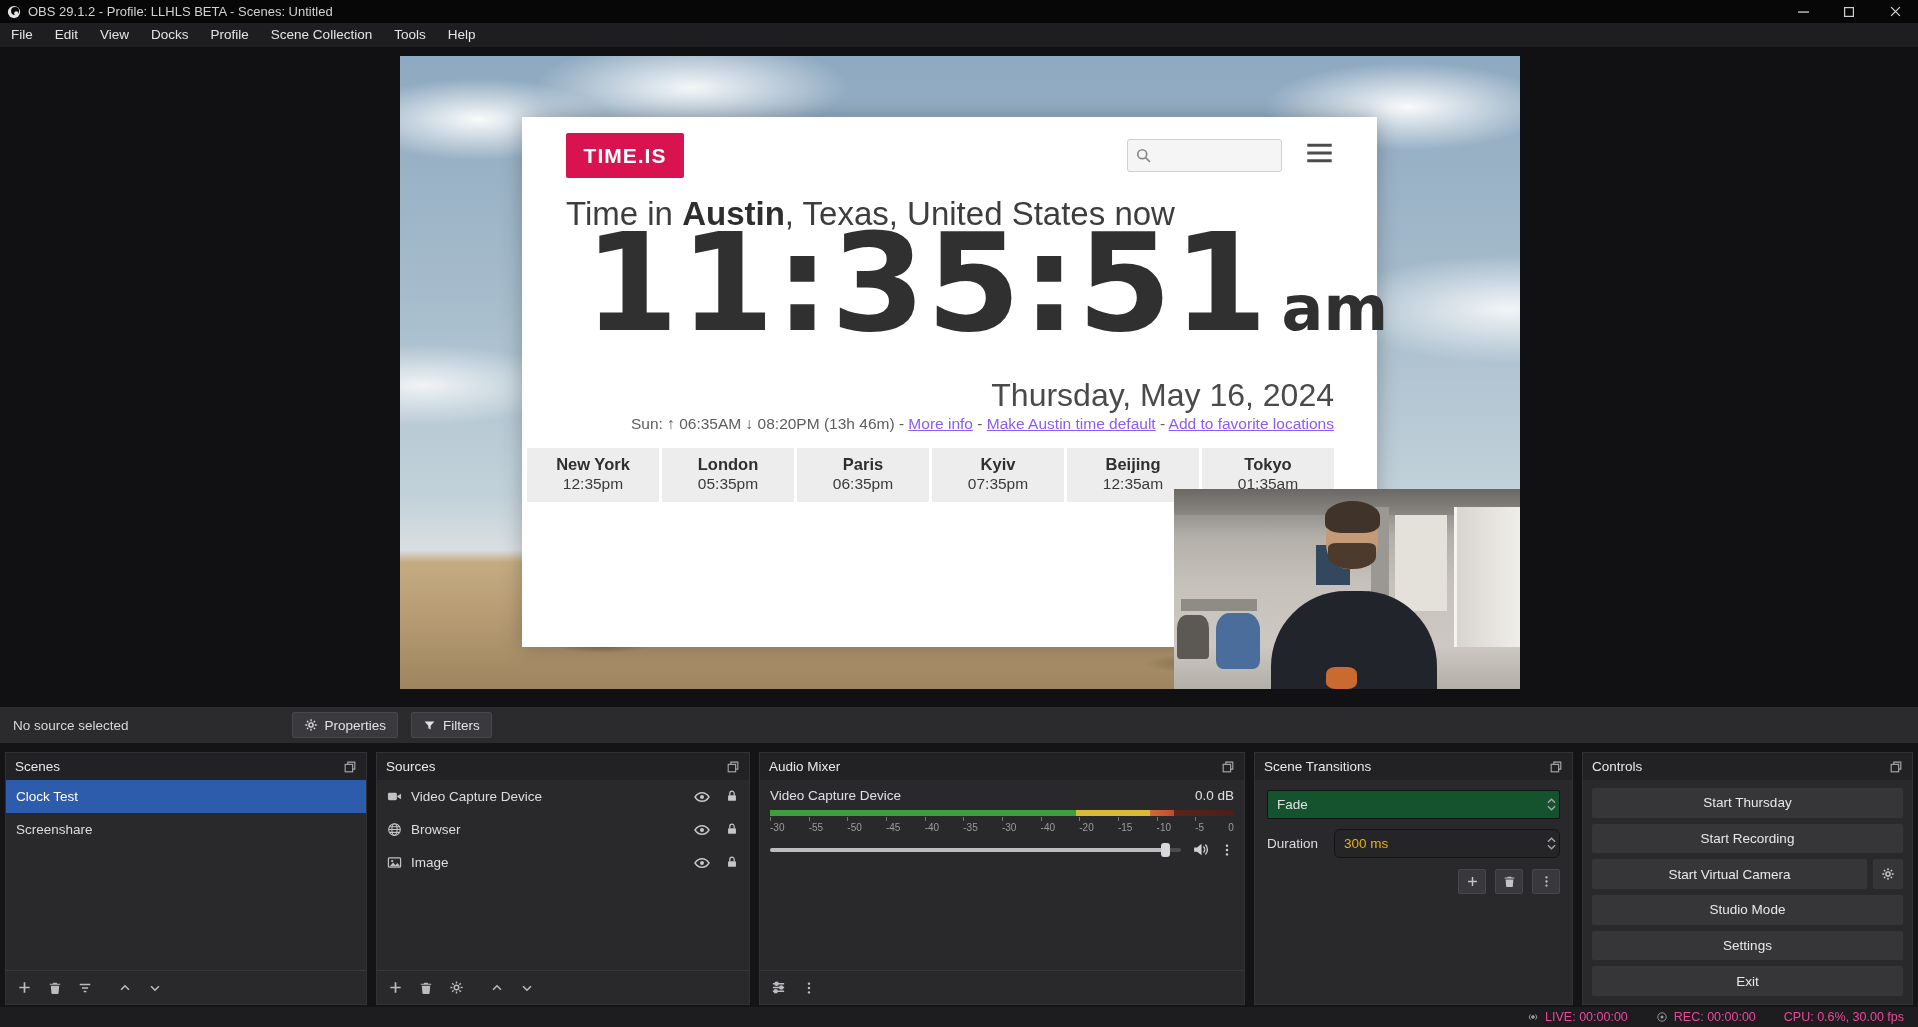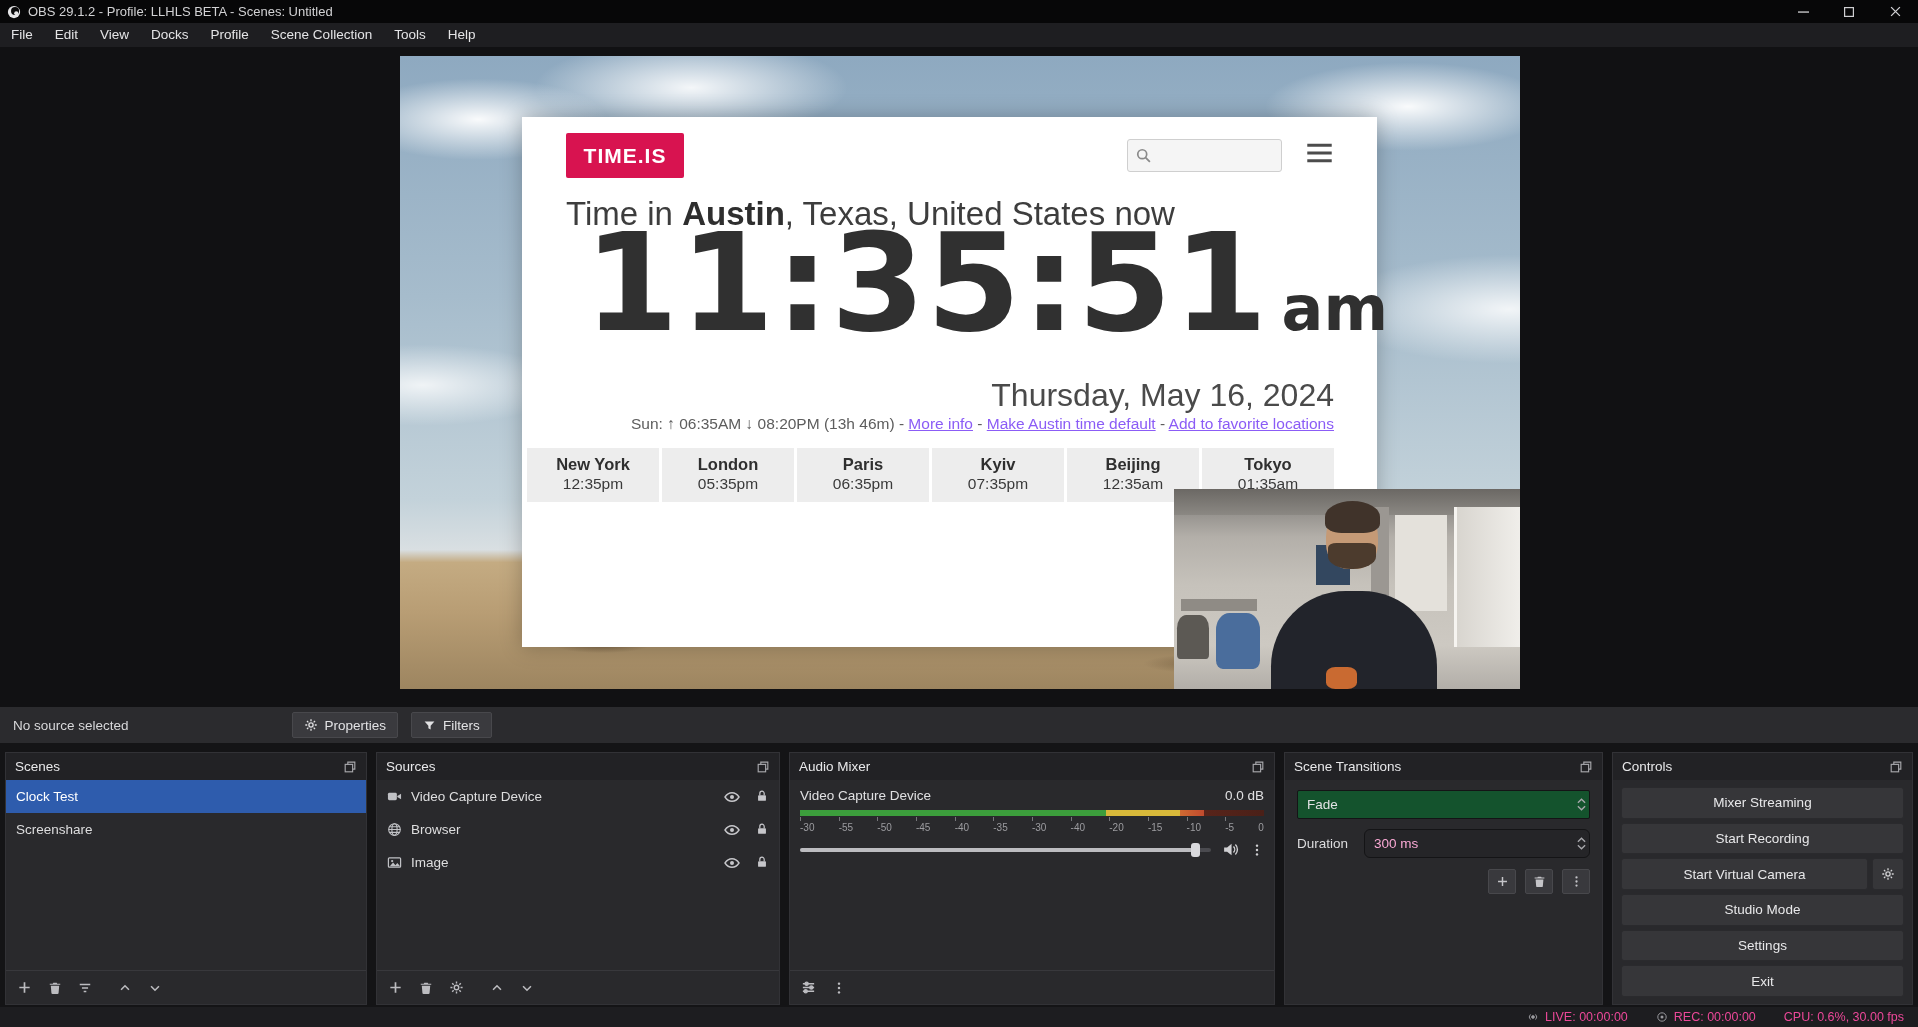--- a/index.html
+++ b/index.html
@@ -75,21 +75,21 @@
   .docks { position:absolute; left:5px; top:752px; width:1908px; height:253px; display:flex; gap:9px; }
   .panel { background:#29292c; border:1px solid #323236; display:flex; flex-direction:column; }
   .panel-header { height:27px; background:#222225; display:flex; align-items:center; padding:0 9px; flex:none; }
   .panel-title { font-size:13.5px; color:#e8e8ea; }
   .panel-header .popout { margin-left:auto; color:#a8a8ac; }
   .panel-body { flex:1; overflow:hidden; position:relative; }
   .panel-footer { flex:none; height:34px; border-top:1px solid #38383c; display:flex; align-items:center; padding:0 11px; gap:16px; color:#bcbcc0; }
   .icon-btn { display:flex; align-items:center; justify-content:center; color:#bcbcc0; }
 
   .p-scenes { width:362px; flex:none; }
-  .p-sources { width:404px; flex:none; }
+  .p-sources { width:374px; flex:none; }
   .p-audio { width:486px; flex:none; }
   .p-trans { width:319px; flex:none; }
   .p-controls { flex:1; }
 
   .list-row { height:33px; display:flex; align-items:center; padding:0 10px; font-size:13.5px; color:#dededf; gap:9px; }
   .list-row.selected { background:#2e5cad; color:#ffffff; }
   .list-row .src-icon { color:#c0c1c5; flex:none; }
   .list-row .grow { flex:1; }
   .list-row .row-icons { display:flex; gap:15px; color:#c6c6ca; }
 
@@ -106,21 +106,21 @@
   .vol-track { position:relative; flex:1; height:4px; background:#4a4a4f; border-radius:2px; }
   .vol-fill { position:absolute; left:0; top:0; bottom:0; width:96%; background:#bcbcc0; border-radius:2px; }
   .vol-handle { position:absolute; left:calc(96% - 4px); top:-5px; width:9px; height:14px; background:#d8d8dc; border-radius:3px; }
 
   
   .trans-body { padding:10px 12px; }
   .combo { height:29px; background:#14532d; border:1px solid #141416; border-radius:2px; display:flex; align-items:center; padding:0 3px 0 9px; font-size:13.5px; color:#e2e2e4; }
   .combo .spin-arrows, .spin .spin-arrows { margin-left:auto; display:flex; flex-direction:column; gap:1px; color:#a8a8ac; }
   .duration-row { display:flex; align-items:center; margin-top:10px; }
   .duration-label { font-size:13.5px; color:#dcdcde; flex:none; }
-  .spin { flex:1; margin-left:16px; height:29px; background:#252528; border:1px solid #141416; border-radius:6px; display:flex; align-items:center; padding:0 3px 0 9px; font-size:13.5px; color:#f9a8d4; }
+  .spin { flex:1; margin-left:16px; height:29px; background:#252528; border:1px solid #141416; border-radius:6px; display:flex; align-items:center; padding:0 3px 0 9px; font-size:13.5px; color:#eab308; }
   .trans-actions { display:flex; justify-content:flex-end; gap:9px; margin-top:11px; }
   .mini-btn { width:28px; height:25px; background:#39393d; border:1px solid #48484c; border-radius:2px; display:flex; align-items:center; justify-content:center; color:#c4c4c8; }
 
   
   .controls-body { padding:7px 8px; display:flex; flex-direction:column; gap:4px; }
   .ctl-button { height:32px; background:#363639; border:1px solid #2a2a2d; border-radius:3px; display:flex; align-items:center; justify-content:center; font-size:13.5px; color:#e8e8ea; }
   .ctl-row { display:flex; gap:4px; }
   .ctl-row .ctl-button { flex:1; }
   .ctl-gear { flex:none; width:32px; height:32px; background:#363639; border:1px solid #2a2a2d; border-radius:3px; display:flex; align-items:center; justify-content:center; color:#d2d2d4; }
 
@@ -571,21 +571,21 @@
     <div class="panel-header">
       <span class="panel-title">Controls</span>
       <span class="popout">
         <svg width="14" height="14" viewBox="0 0 16 16" fill="none" stroke="currentColor" stroke-width="1.3">
             <rect x="2.5" y="5" width="8.5" height="8.5"></rect>
             <path d="M5.5 5V2.5h8v8H11"></path>
           </svg>
       </span>
     </div>
     <div class="panel-body controls-body">
-      <div class="ctl-button">Mixer Streaming</div>
+      <div class="ctl-button">Start Thursday</div>
       <div class="ctl-button">Start Recording</div>
       <div class="ctl-row">
         <div class="ctl-button">Start Virtual Camera</div>
         <div class="ctl-gear">
           <span>
             <svg width="14" height="14" viewBox="0 0 16 16" stroke="currentColor" fill="none" stroke-width="1.5">
                 <circle cx="8" cy="8" r="2.4"></circle>
                 <path d="M8 1.5v2.2M8 12.3v2.2M1.5 8h2.2M12.3 8h2.2M3.4 3.4l1.6 1.6M11 11l1.6 1.6M12.6 3.4 11 5M5 11l-1.6 1.6"></path>
               </svg>
           </span>

